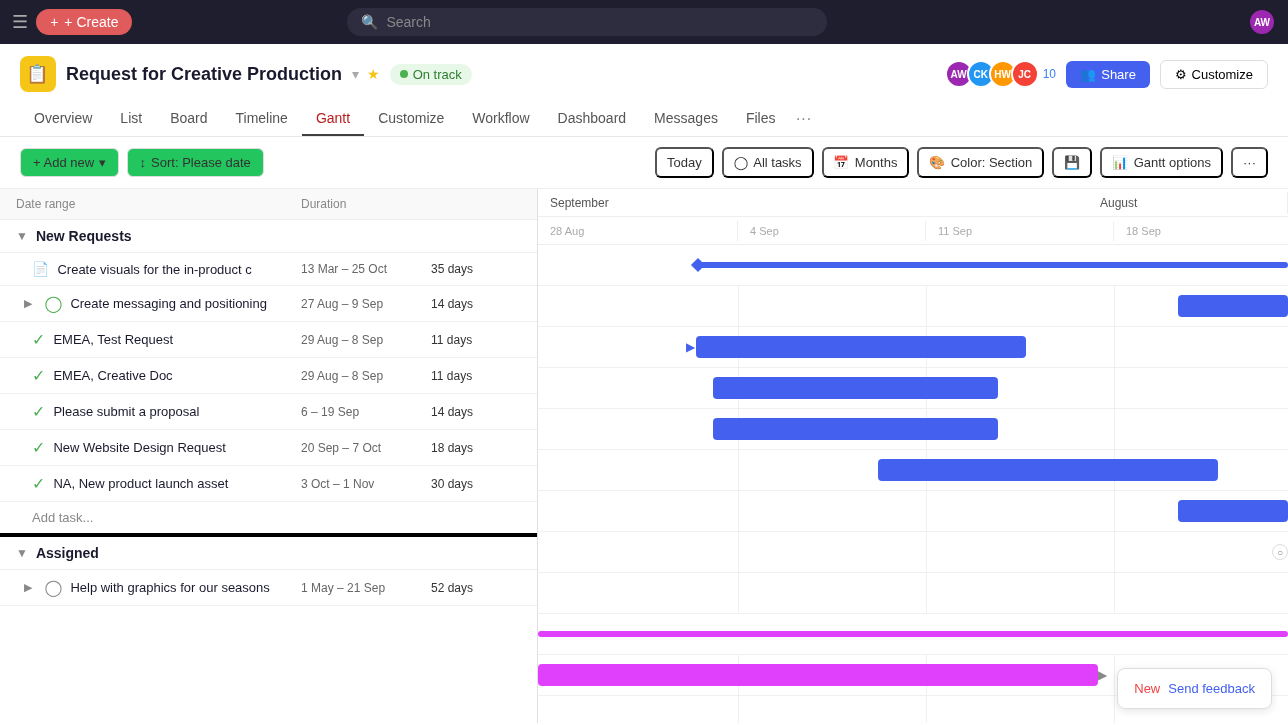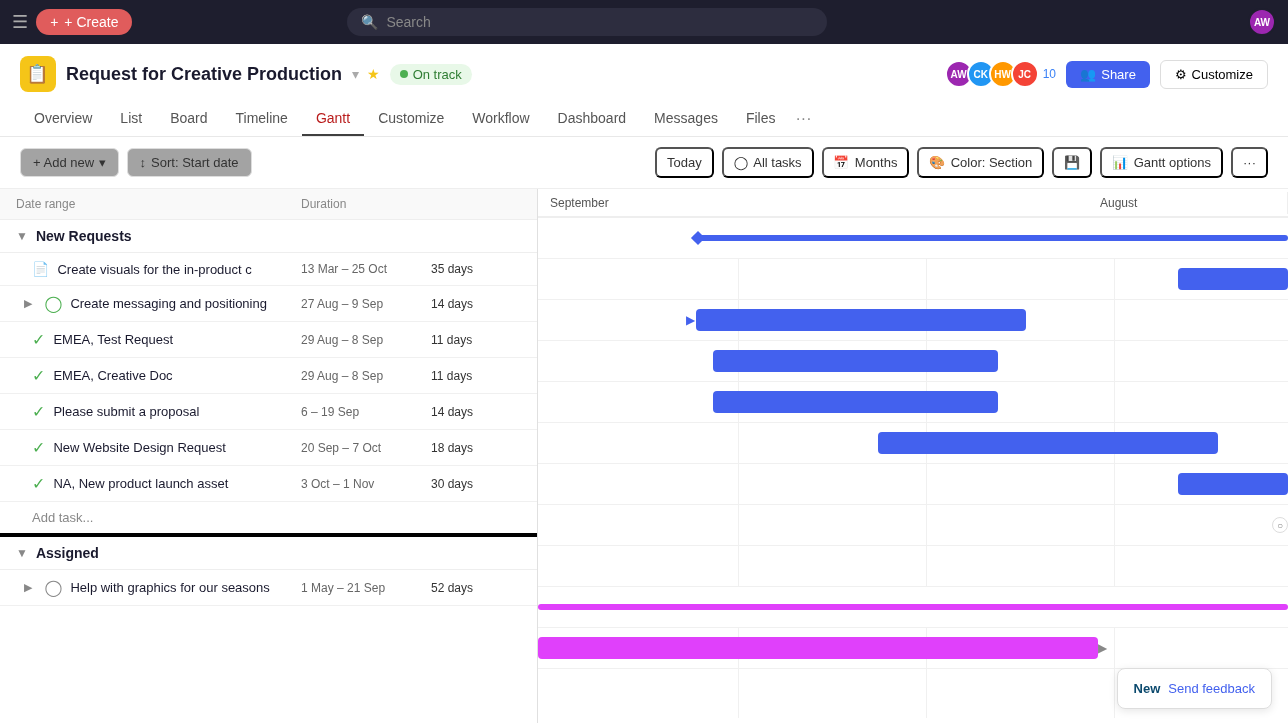--- a/index.html
+++ b/index.html
@@ -171,21 +171,21 @@
       border-bottom: 1px solid #eee;
       background: #fff;
     }
     .toolbar-btn {
       display: flex;
       align-items: center;
       gap: 5px;
       padding: 6px 12px;
       border: 1px solid #ddd;
       border-radius: 6px;
-      background: #a3a3a3;
+      background: #22c55e;
       font-size: 13px;
       color: #333;
       cursor: pointer;
     }
     .toolbar-right {
       margin-left: auto;
       display: flex;
       align-items: center;
       gap: 8px;
     }
@@ -432,21 +432,21 @@
   </div>
 </div>
 
 <div class="toolbar">
   <button class="toolbar-btn">
     <span>+ Add new</span>
     <span>▾</span>
   </button>
   <button class="toolbar-btn">
     <span>↕</span>
-    <span>Sort: Start date</span>
+    <span>Sort: Please date</span>
   </button>
   <div class="toolbar-right">
     <button class="toolbar-right-btn">
       <span>Today</span>
     </button>
     <button class="toolbar-right-btn">
       <span>◯</span>
       <span>All tasks</span>
     </button>
     <button class="toolbar-right-btn">
@@ -569,20 +569,26 @@
 
   <div class="gantt-panel">
 
     <div style="position:sticky; top:0; background:#fff; z-index:5; border-bottom:1px solid #eee;">
 
       <div style="display:flex; height:28px; border-bottom:1px solid #eee; align-items:center;">
         <div style="flex:1; padding:4px 12px; font-size:12px; color:#555;">September</div>
         <div style="width:200px; border-right:1px solid #eee; padding:4px 12px; font-size:12px; color:#555;">August</div>
       </div>
 
+      <div style="display:flex; height:27px; align-items:center;">
+        <div style="width:200px; border-right:1px solid #eee; padding:4px 12px; font-size:11px; color:#aaa;">28 Aug</div>
+        <div style="width:188px; border-right:1px solid #f0f0f0; padding:4px 12px; font-size:11px; color:#aaa;">4 Sep</div>
+        <div style="width:188px; border-right:1px solid #f0f0f0; padding:4px 12px; font-size:11px; color:#aaa;">11 Sep</div>
+        <div style="flex:1; padding:4px 12px; font-size:11px; color:#aaa;">18 Sep</div>
+      </div>
     </div>
 
     <div class="gantt-body" style="position:relative; min-height:500px;">
 
       <div class="gantt-grid-lines">
         <div class="grid-line" style="left:200px;"></div>
         <div class="grid-line" style="left:388px;"></div>
         <div class="grid-line" style="left:576px;"></div>
       </div>
 
@@ -631,15 +637,15 @@
       <div class="gantt-row">
         <div style="position:absolute; left:560px; top:50%; transform:translateY(-50%); color:#888; font-size:12px;">▶</div>
         <div class="gantt-bar" style="left:0; width:560px; background:#e040fb;"></div>
       </div>
 
     </div>
   </div>
 </div>
 
 <div class="feedback-toast">
-  <span style="font-weight:700; color:#0c4a6e;">New</span>
+  <span style="font-weight:400; color:#ef4444;">New</span>
   <span style="color:#4361ee; cursor:pointer;">Send feedback</span>
 </div>
 
 </body></html>

